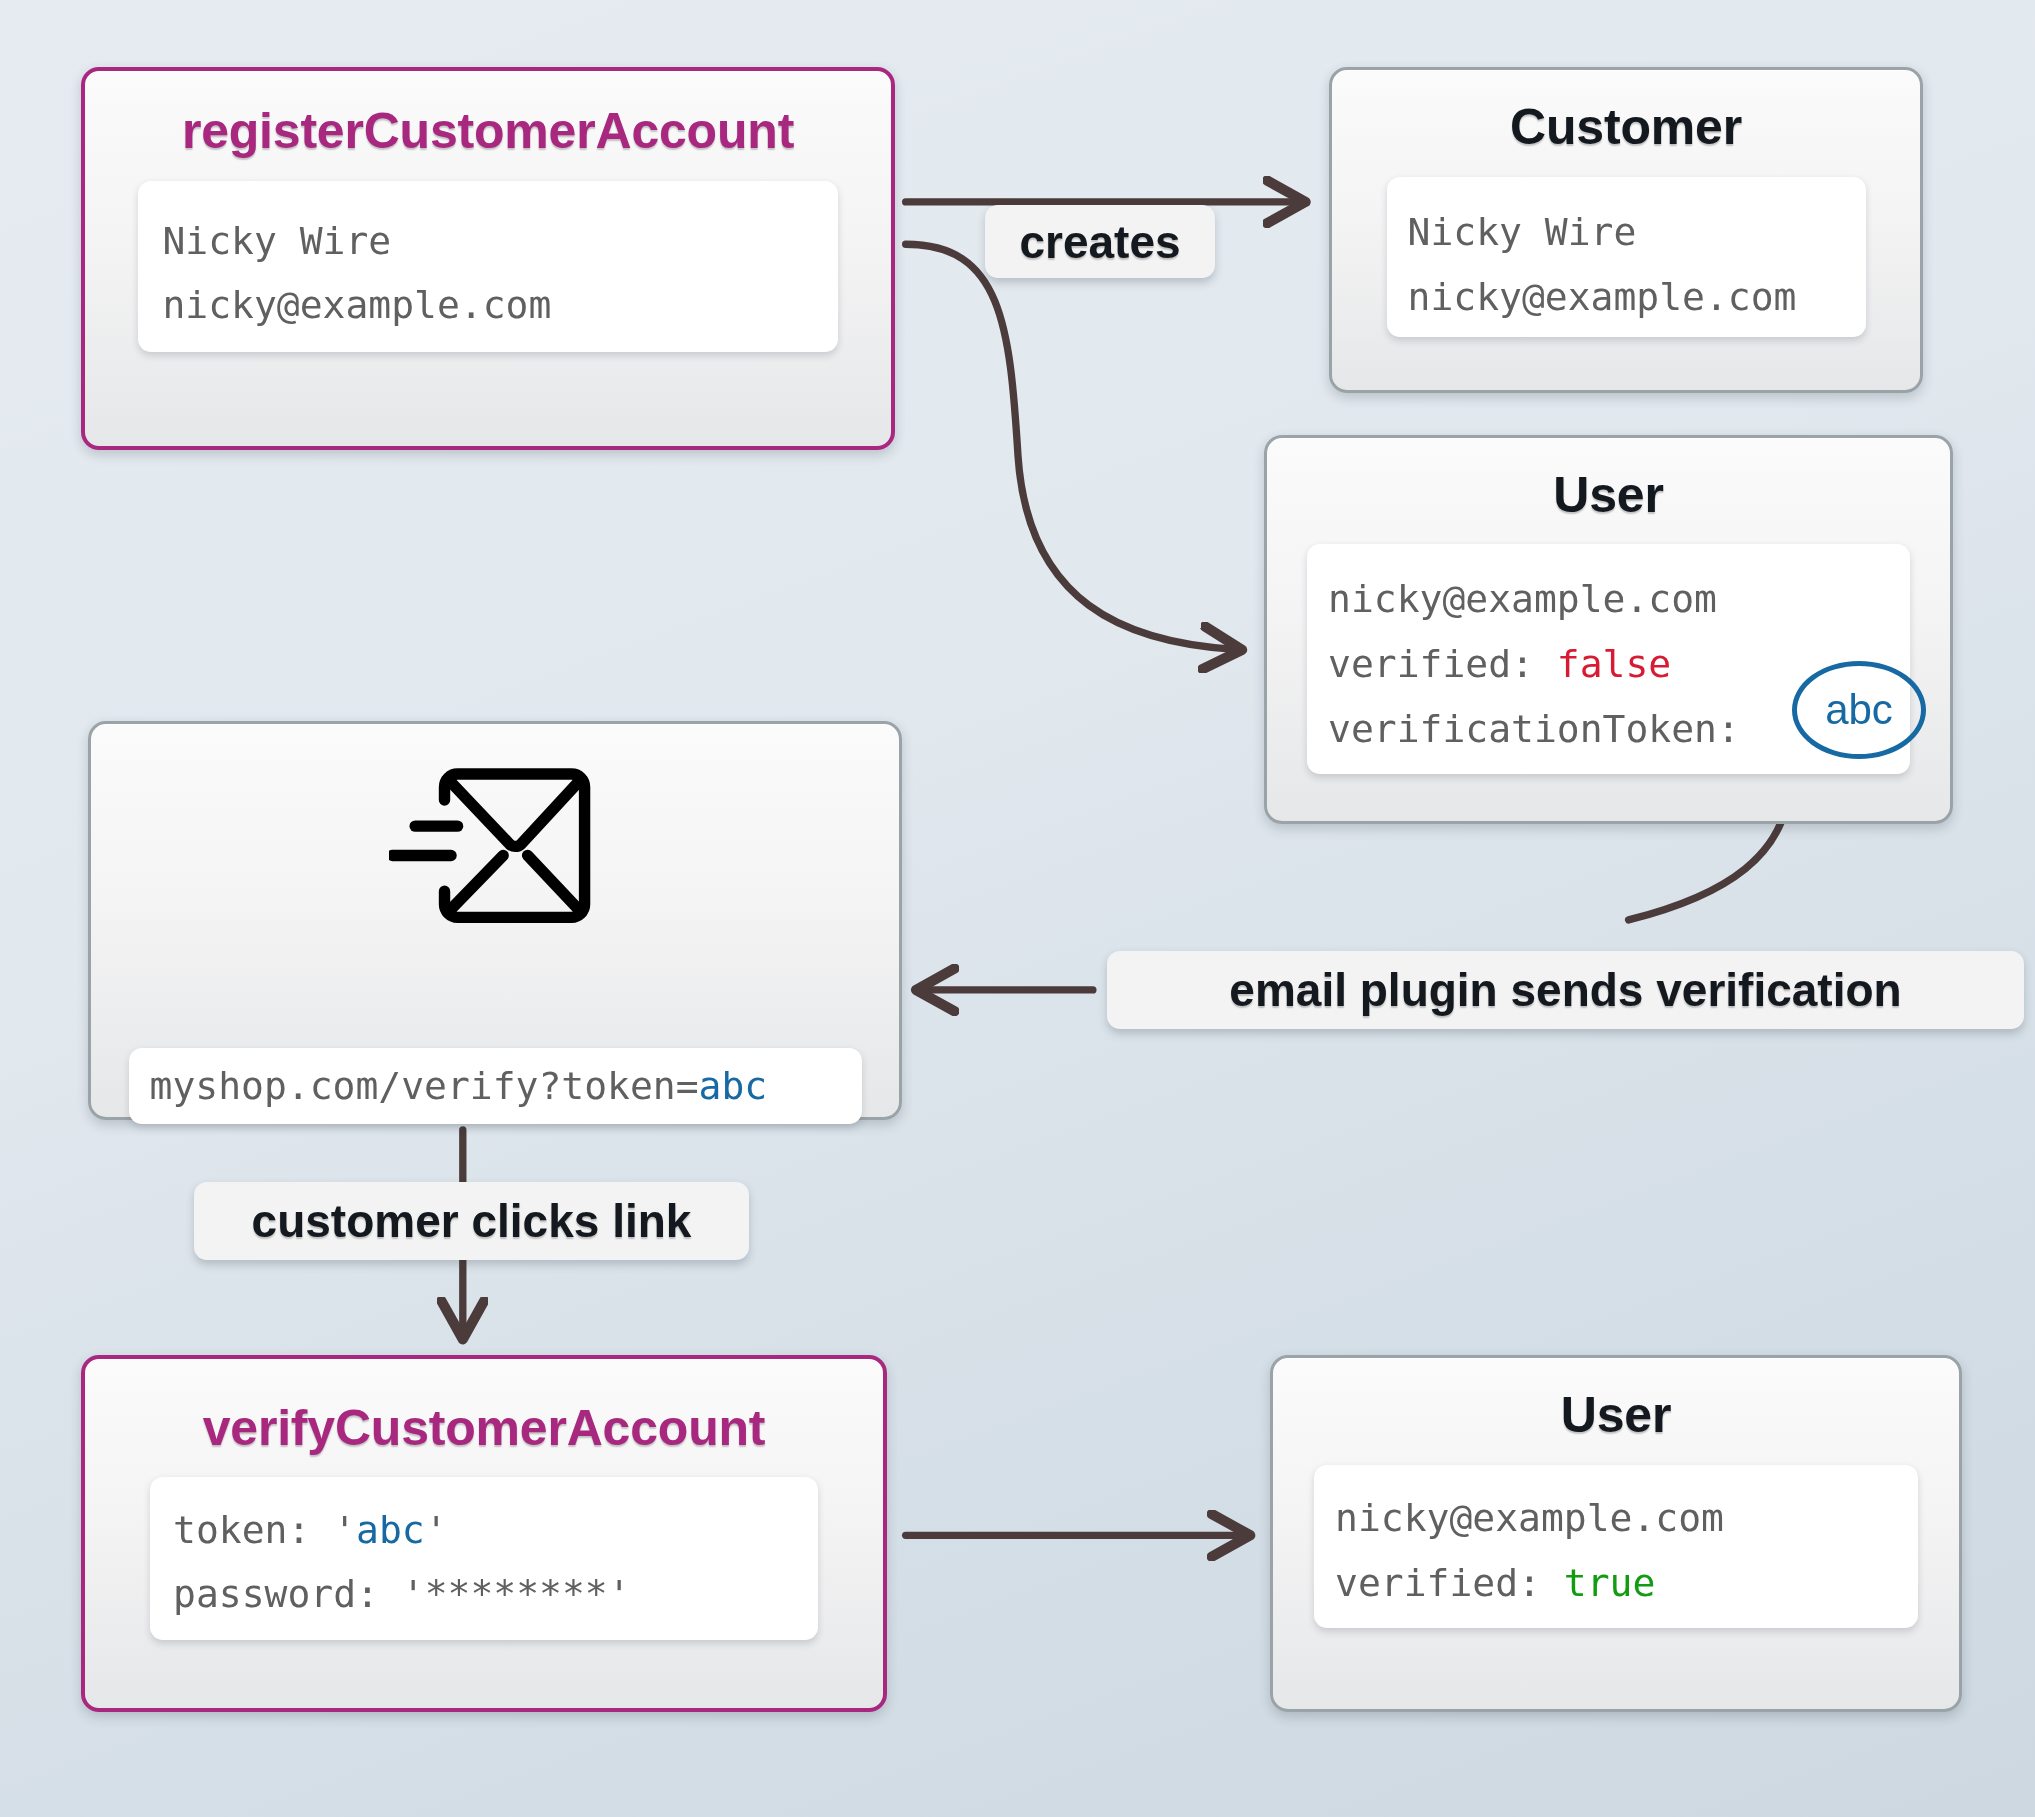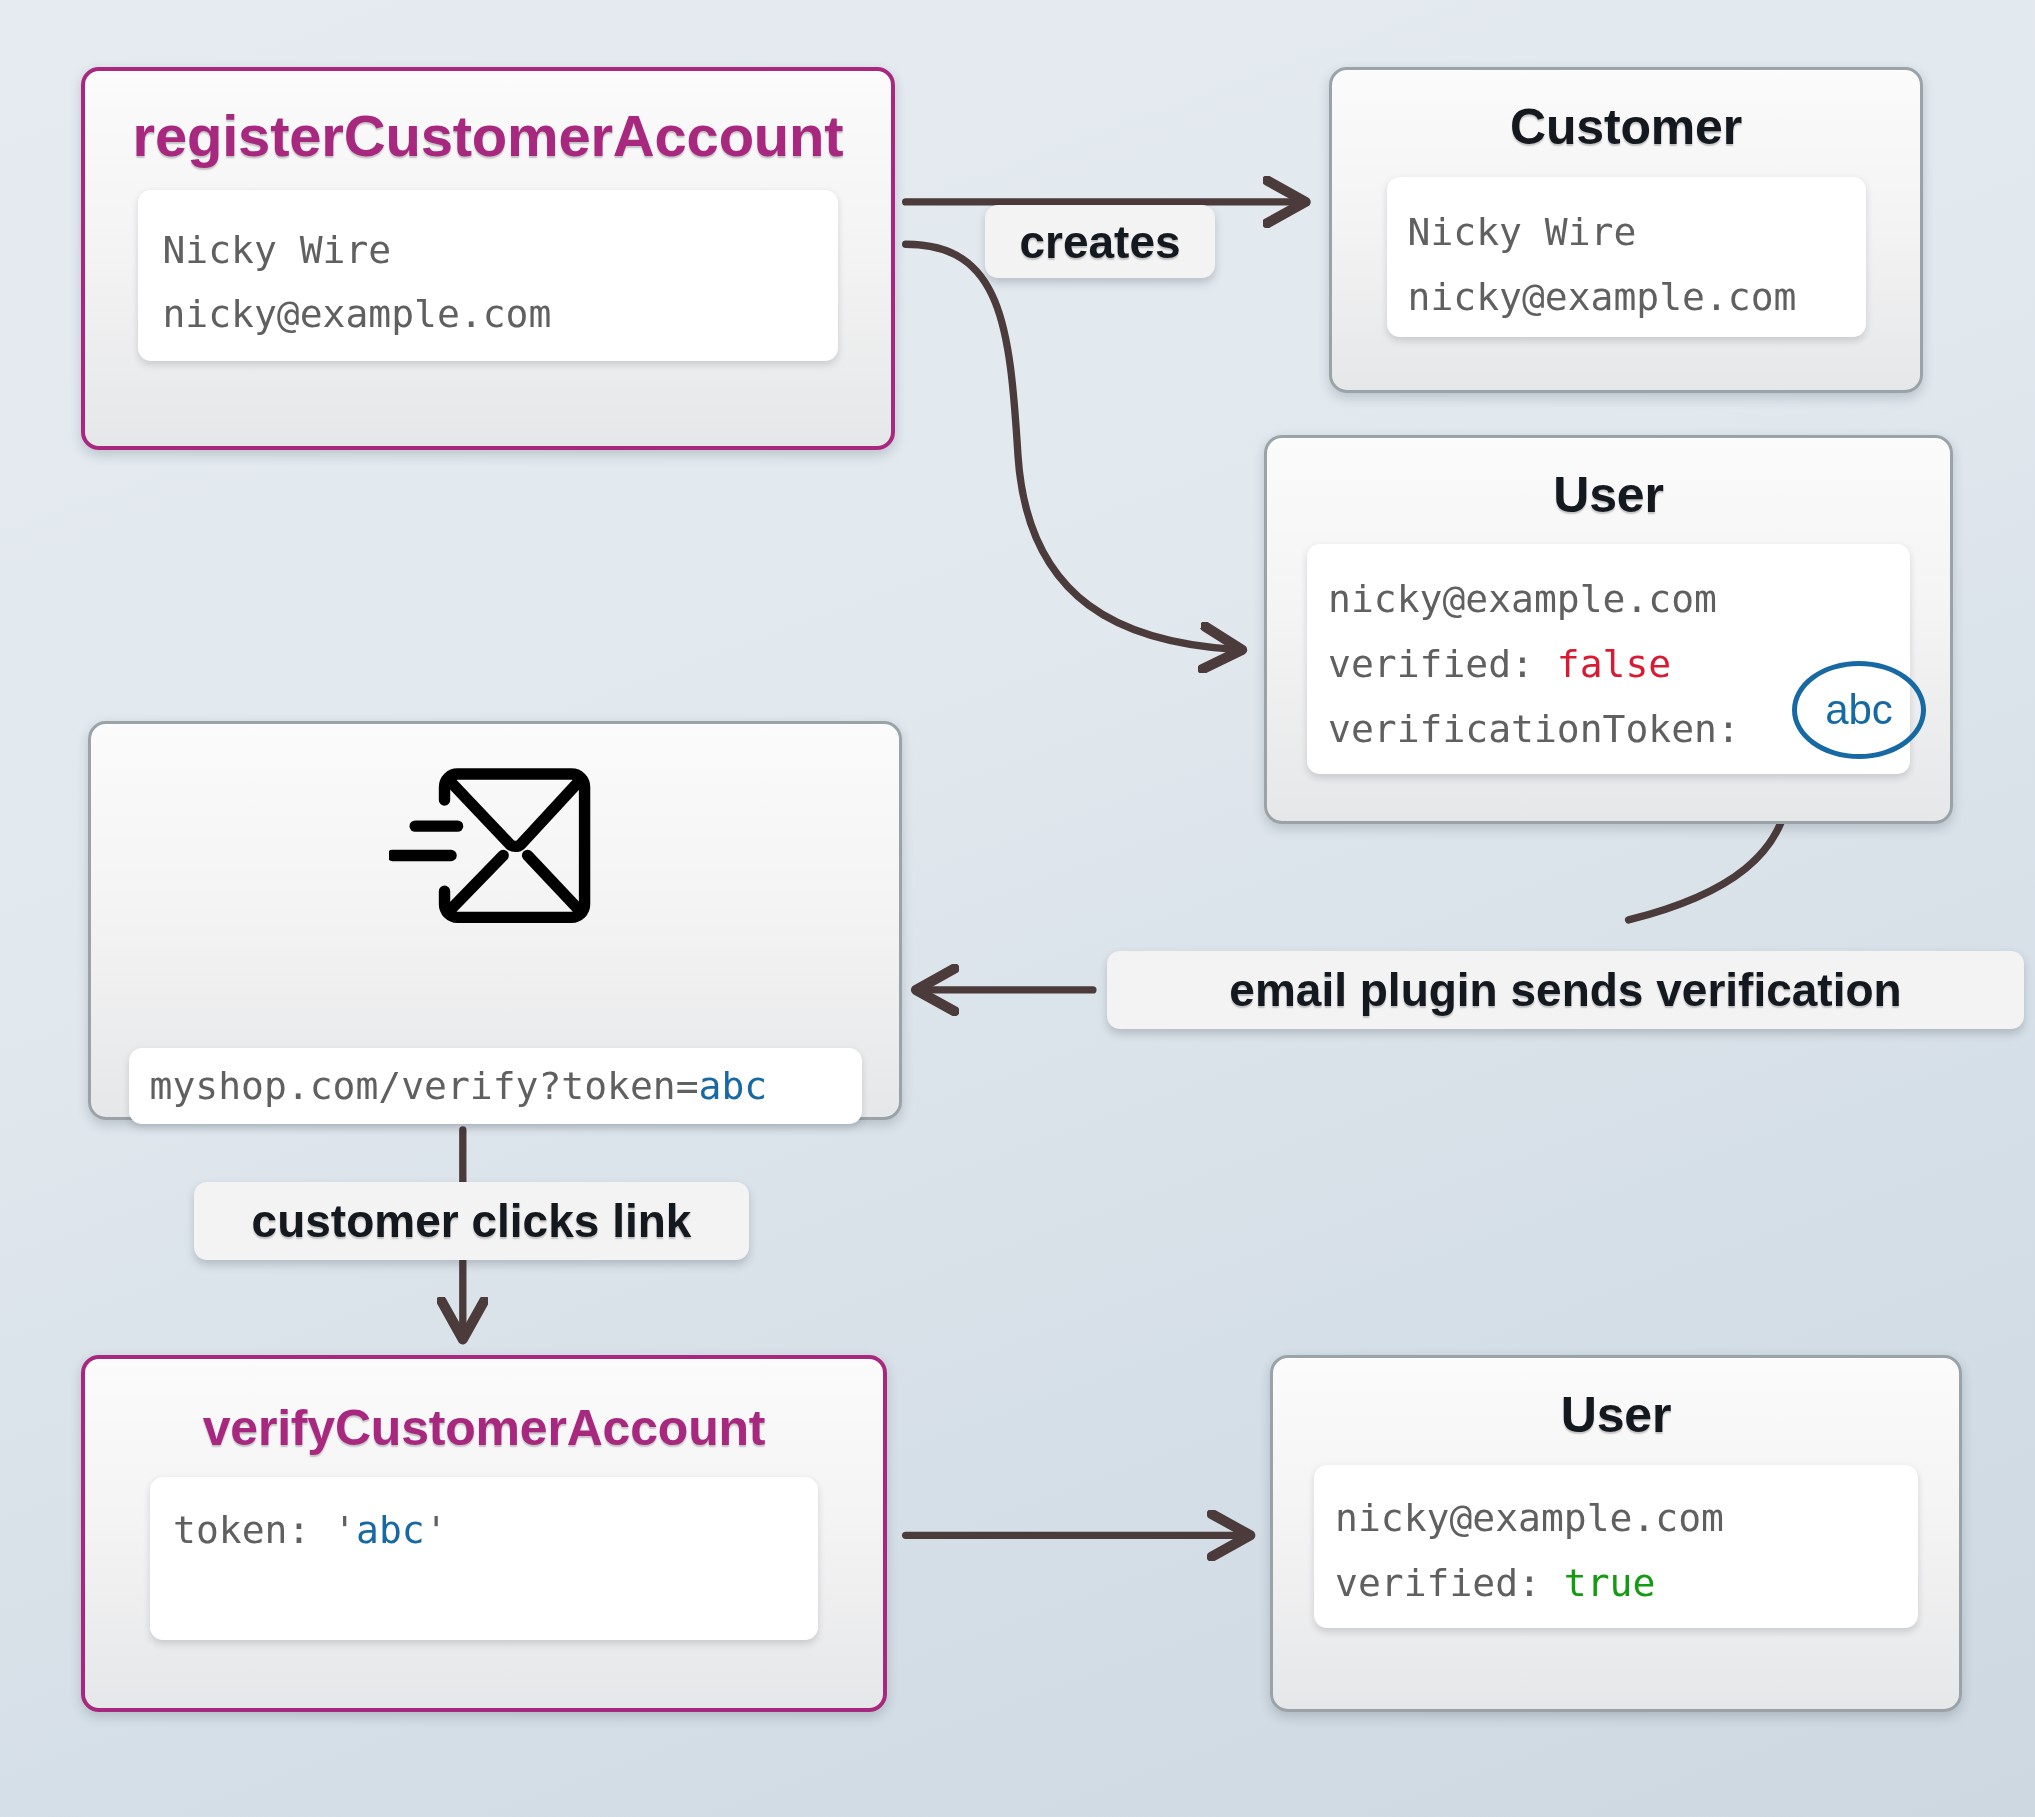--- a/index.html
+++ b/index.html
@@ -70,21 +70,21 @@
     color:#14181f;
     text-shadow:0 1.6px 1.6px rgba(0,0,0,.22);
     white-space:nowrap;
     box-sizing:border-box;
   }
 
   svg.edges{position:absolute;left:0;top:0;width:2036px;height:1817px;pointer-events:none;}
 
   
   #n-register{left:81px;top:67px;width:814px;height:383px;padding-top:31px;}
-  #n-register .node-title{font-size:58px;margin-bottom:21px;}
+  #n-register .node-title{font-size:50px;margin-bottom:21px;}
   #n-register .panel{width:700px;height:171px;padding:28px 24.4px 0 24.4px;font-size:38px;line-height:64px;}
 
   #n-customer{left:1329px;top:67px;width:594px;height:326px;padding-top:28px;}
   #n-customer .node-title{font-size:50px;margin-bottom:21px;}
   #n-customer .panel{width:479px;height:160px;padding:23px 21px 0 21px;font-size:38px;line-height:65px;}
 
   #n-user-unverified{left:1264px;top:435px;width:689px;height:389px;padding-top:28px;}
   #n-user-unverified .node-title{font-size:50px;margin-bottom:19.5px;}
   #n-user-unverified .panel{width:603px;height:230px;padding:23px 21px 0 21px;font-size:38px;line-height:65px;}
   #tok-ellipse-1{left:485px;top:117px;width:134px;height:98px;font-size:42px;}
@@ -191,20 +191,23 @@
         <span class="v-token">abc</span>
     </div>
   </div>
 
   <div class="node magenta" id="n-verify">
     <div class="node-title title-magenta">verifyCustomerAccount</div>
     <div class="panel">
       <div class="row">
         <span>token: </span><span>'</span><span class="v-token">abc</span><span>'</span>
       </div>
+      <div class="row">
+        <span>password: </span><span>'********'</span>
+      </div>
     </div>
   </div>
 
   <div class="node grey" id="n-user-verified">
     <div class="node-title title-dark">User</div>
     <div class="panel">
       <div class="row">nicky@example.com</div>
       <div class="row">
         <span>verified: </span><span class="v-true">true</span>
       </div>

